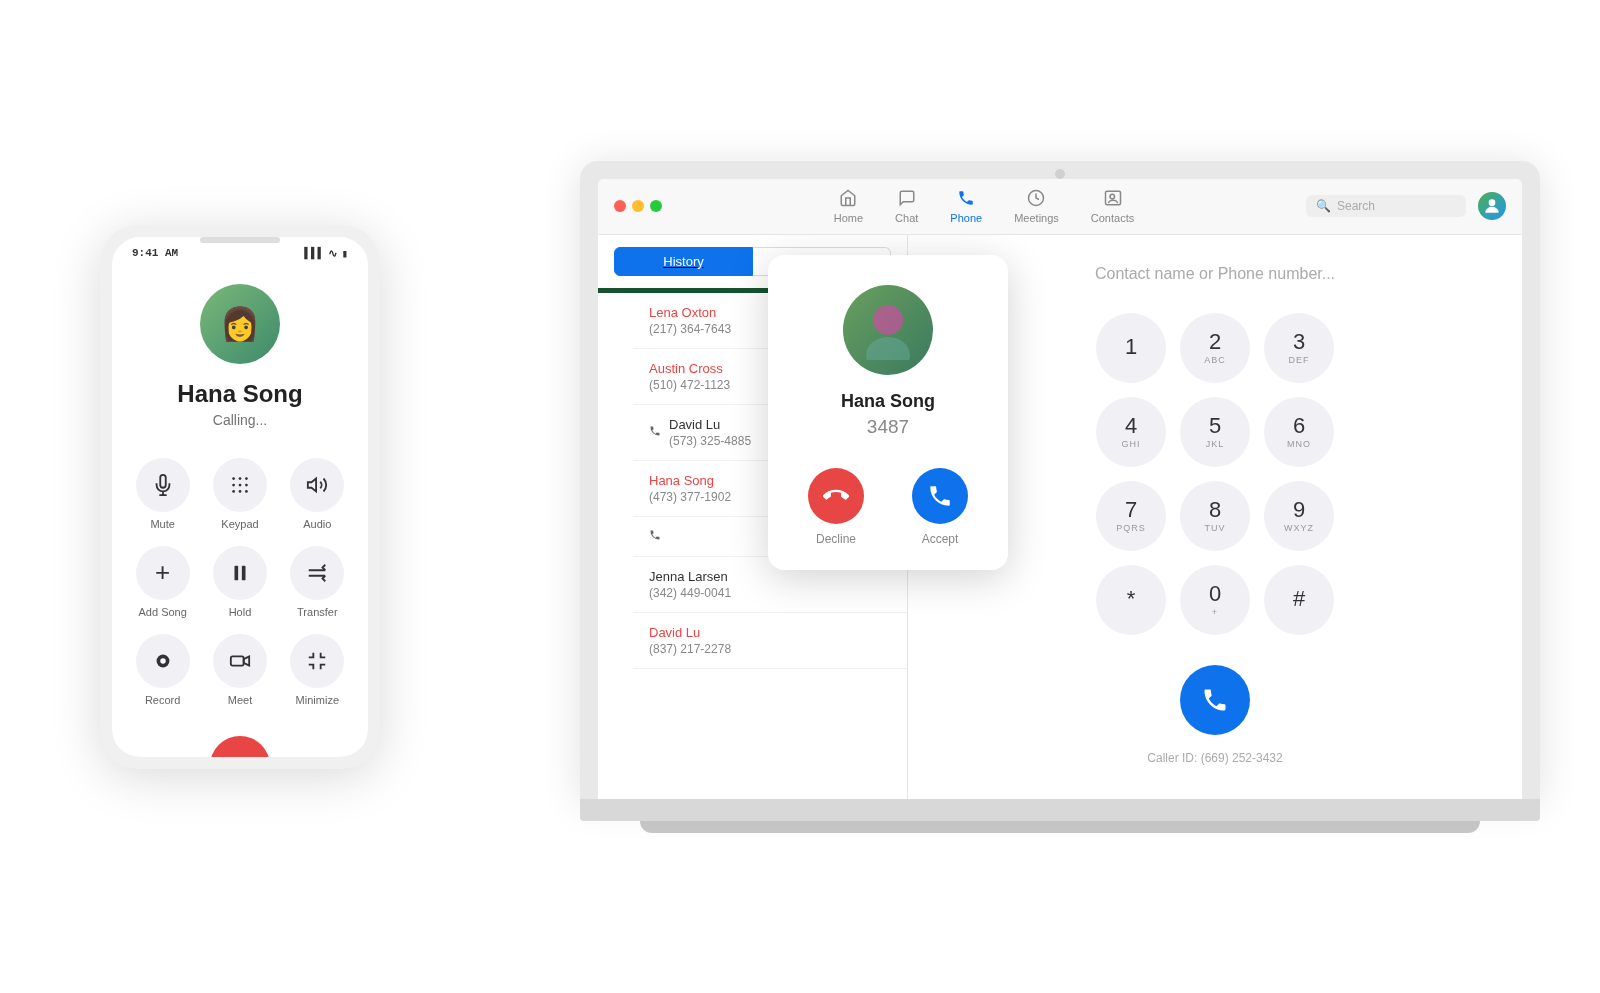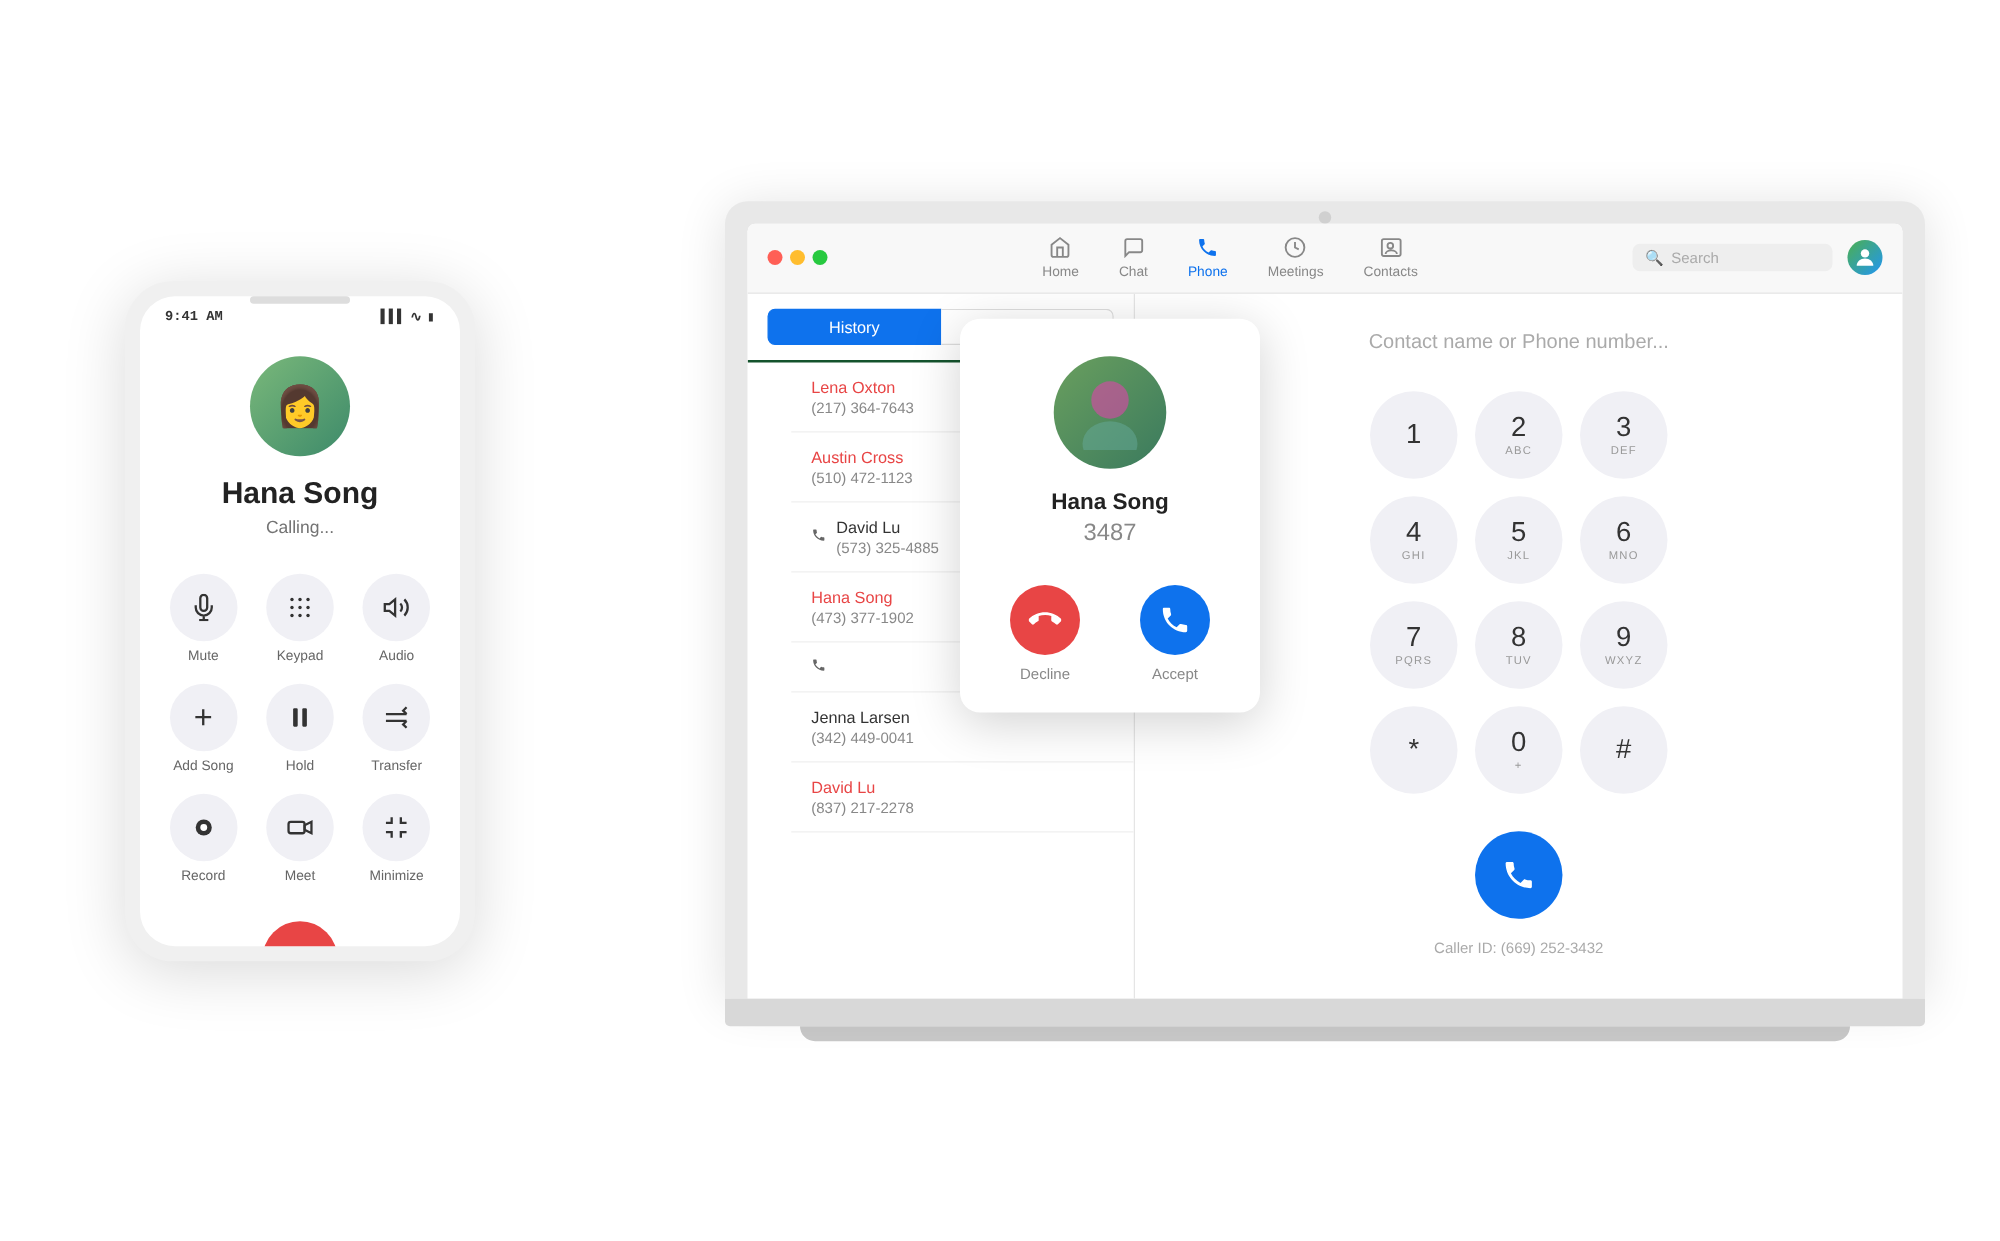--- a/index.html
+++ b/index.html
@@ -175,21 +175,22 @@
       width: 310px;
       border-right: 1px solid #e5e5e5;
       display: flex;
       flex-direction: column;
     }
 
     .tab-switcher {
       display: flex;
       padding: 12px 16px;
       gap: 0;
-      border-bottom: 2px solid #14532d;
+      border-bottom: 5px solid #14532d;
+      text-decoration: underline;
     }
 
     .tab-btn {
       flex: 1;
       text-align: center;
       padding: 6px 0;
       font-size: 13px;
       cursor: pointer;
       border: 1px solid #ddd;
       color: #333;

